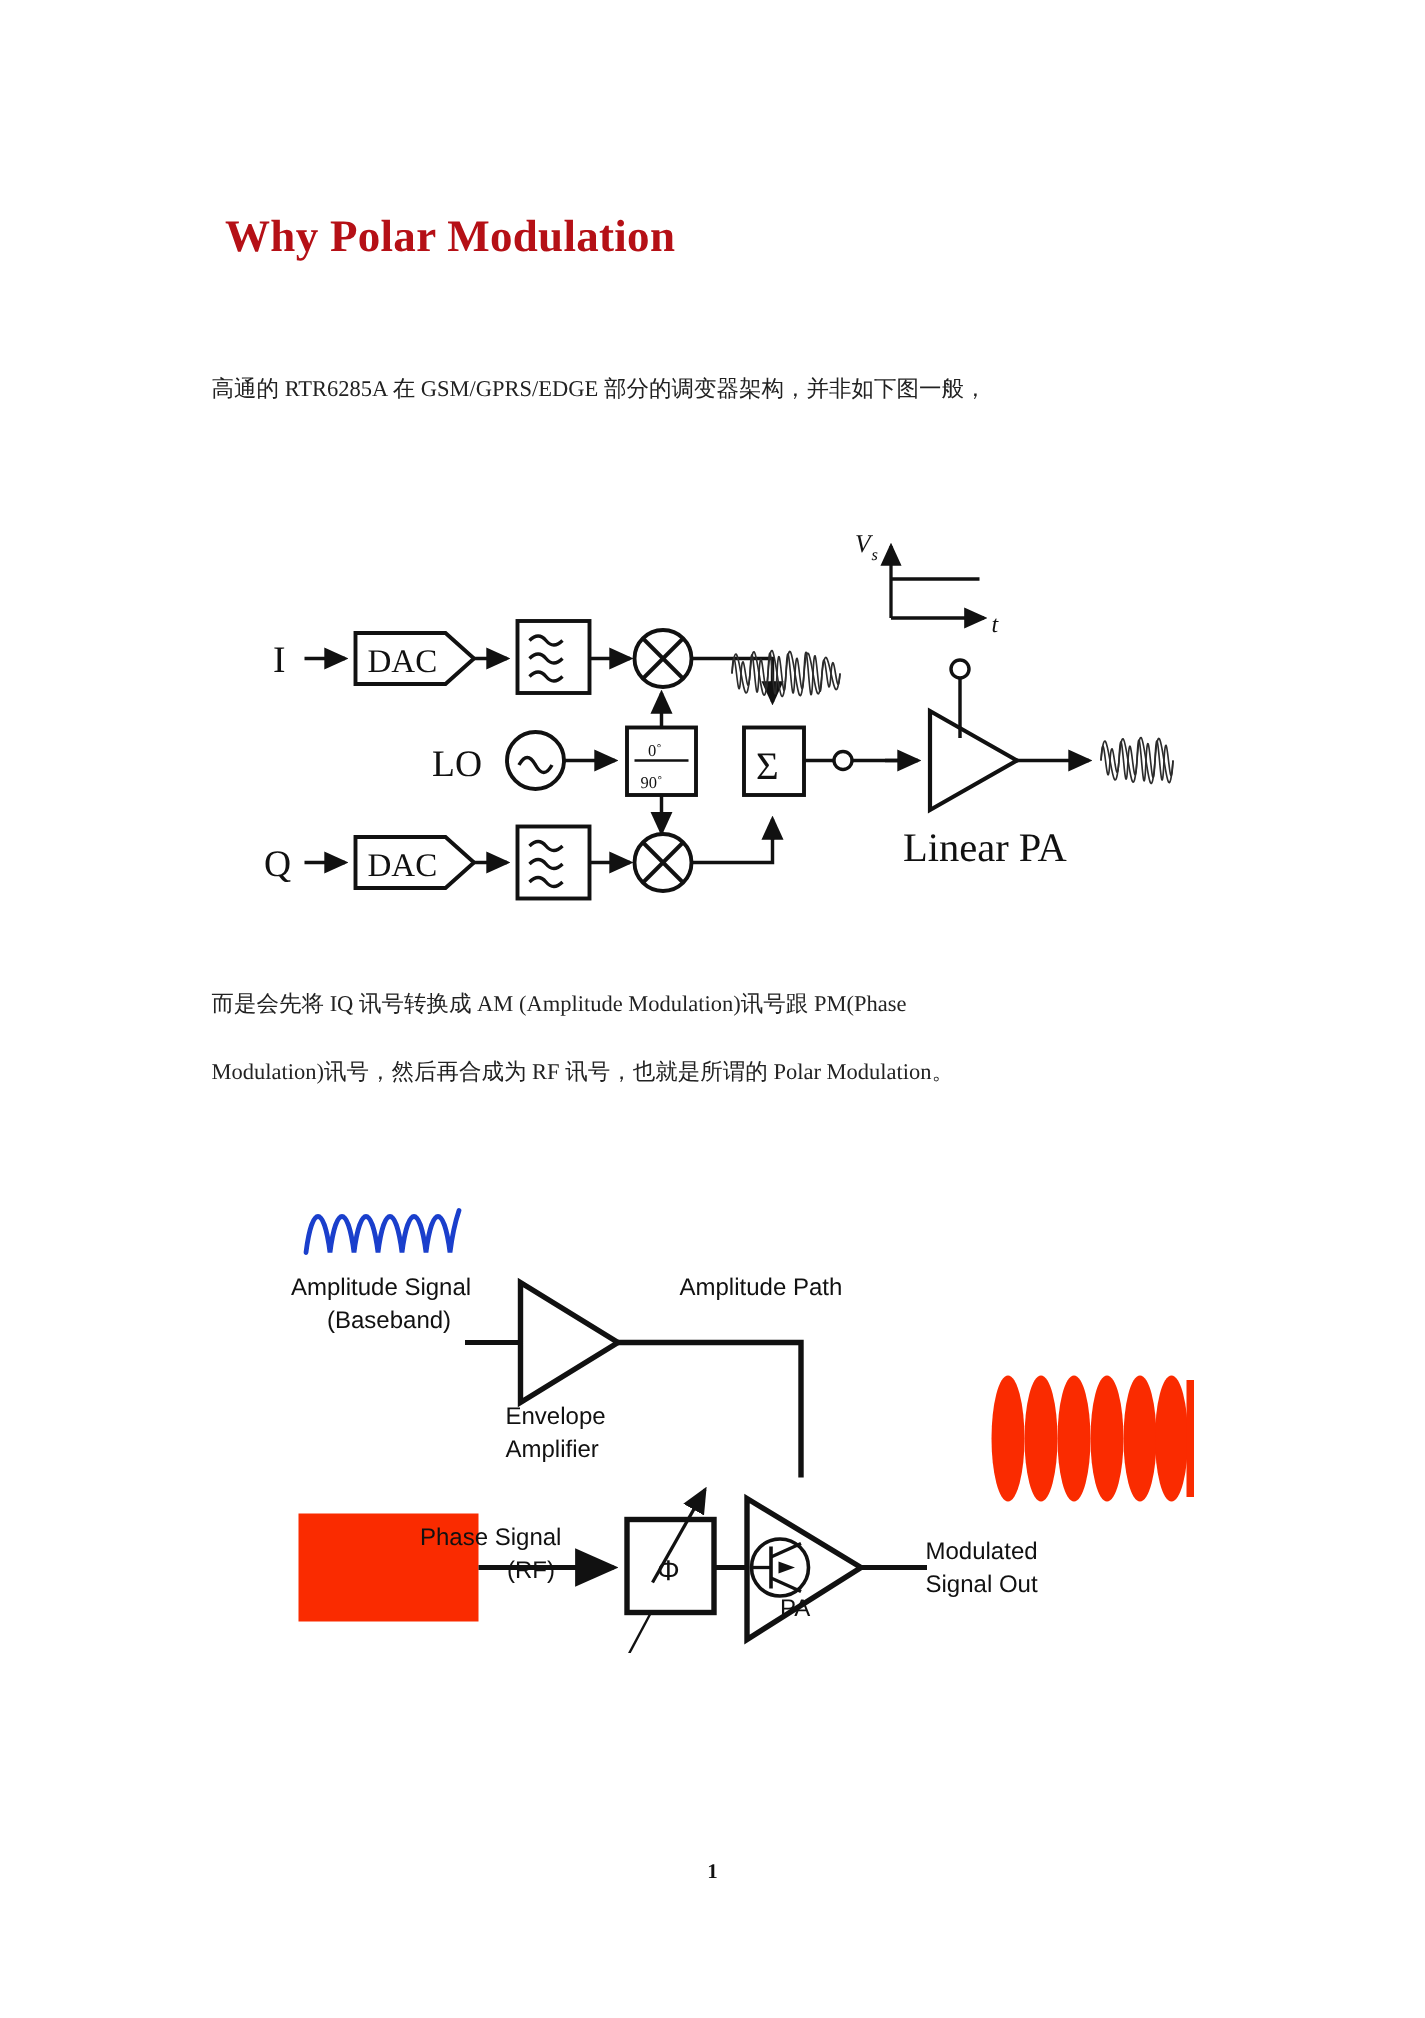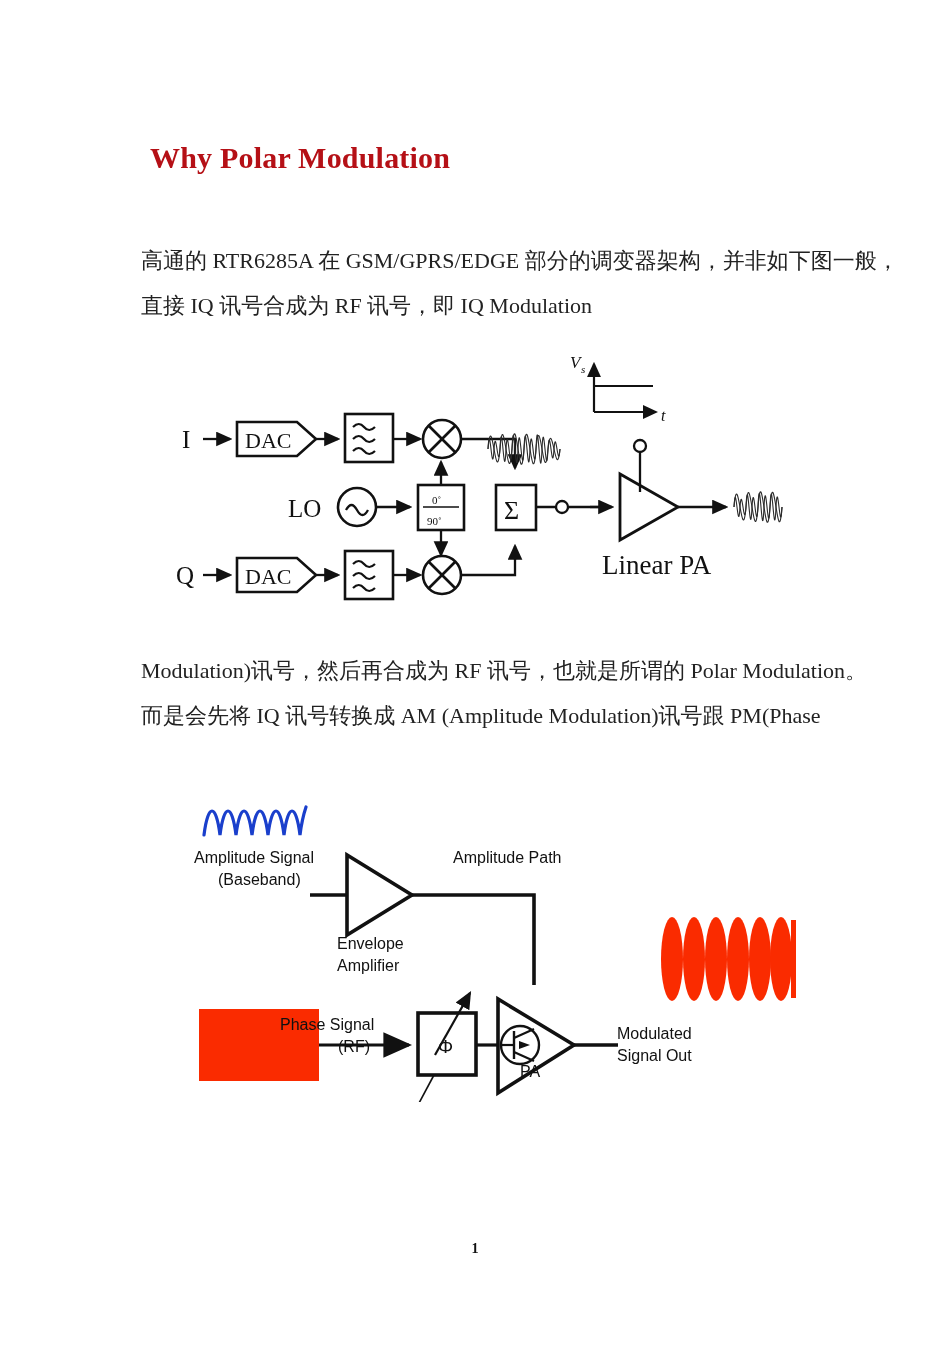--- a/index.html
+++ b/index.html
@@ -33,21 +33,21 @@
     color: #b51016;
     letter-spacing: 0.2px;
     white-space: nowrap;
   }
 
   
   .para {
     position: absolute;
     left: 141px;
     width: 680px;
-    font-size: 22px;
+    font-size: 15px;
     line-height: 45px;
     color: #222222;
   }
   .para .ln { display: block; white-space: nowrap; }
   #para1 { top: 219px; }
   #para2 { top: 629px; }
 
   
   .page-number {
     position: absolute;
@@ -80,21 +80,20 @@
 </style>
 </head>
 <body>
 
 <div class="page">
 
   <div class="doc-title">Why Polar Modulation</div>
 
   <div class="para" id="para1">
     <span class="ln">高通的 RTR6285A 在 GSM/GPRS/EDGE 部分的调变器架构，并非如下图一般，</span>
-    <span class="ln">直接 IQ 讯号合成为 RF 讯号，即 IQ Modulation</span>
   </div>
 
   <div class="figure" id="figure-iq">
     <svg width="620" height="265" viewBox="0 0 620 265" xmlns="http://www.w3.org/2000/svg">
       <defs>
         <marker id="arrA" markerWidth="7" markerHeight="7" refX="6" refY="3.2" orient="auto">
           <path d="M0,0 L7,3.2 L0,6.4 z" fill="#111"></path>
         </marker>
       </defs>
       <g stroke="#111" stroke-width="2.3" fill="none">
@@ -179,22 +178,22 @@
       <text x="257" y="181" font-family="Liberation Serif, serif" font-size="11" fill="#111">90˚</text>
       <text x="334" y="175" font-family="Liberation Serif, serif" font-size="26" fill="#111">Σ</text>
       <text x="432" y="230" font-family="Liberation Serif, serif" font-size="27" fill="#111">Linear PA</text>
       <text x="400" y="24" font-family="Liberation Serif, serif" font-size="17" font-style="italic" fill="#111">V</text>
       <text x="411" y="29" font-family="Liberation Serif, serif" font-size="11" font-style="italic" fill="#111">s</text>
       <text x="491" y="77" font-family="Liberation Serif, serif" font-size="16" font-style="italic" fill="#111">t</text>
     </svg>
   </div>
 
   <div class="para" id="para2">
+    <span class="ln">而是会先将 IQ 讯号转换成 AM (Amplitude Modulation)讯号跟 PM(Phase</span>
     <span class="ln">Modulation)讯号，然后再合成为 RF 讯号，也就是所谓的 Polar Modulation。</span>
-    <span class="ln">而是会先将 IQ 讯号转换成 AM (Amplitude Modulation)讯号跟 PM(Phase</span>
   </div>
 
   <div class="figure" id="figure-polar">
     <svg width="620" height="315" viewBox="0 0 620 315" xmlns="http://www.w3.org/2000/svg">
       <defs>
         <marker id="arrB" markerWidth="8" markerHeight="8" refX="7" refY="3.6" orient="auto">
           <path d="M0,0 L8,3.6 L0,7.2 z" fill="#111"></path>
         </marker>
         <marker id="arrC" markerWidth="9" markerHeight="9" refX="8" refY="4" orient="auto">
           <path d="M0,0 L9,4 L0,8 z" fill="#111"></path>

